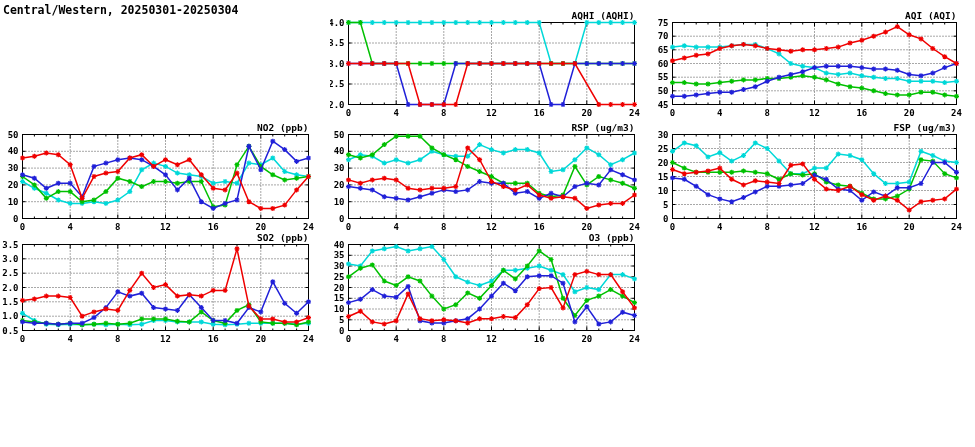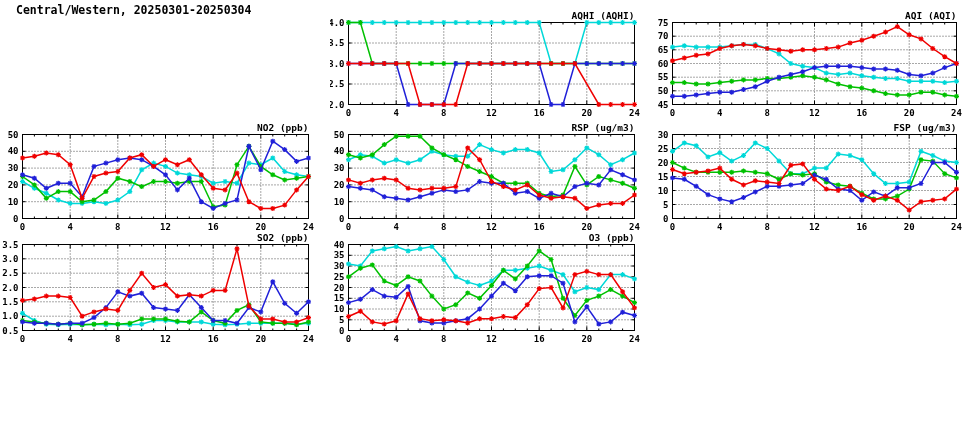--- a/index.html
+++ b/index.html
@@ -1,18 +1,18 @@
 <!DOCTYPE html>
 <html><head>
 <meta charset="utf-8">
 <style>
   html,body{margin:0;padding:0;background:#fff;}
   body{width:975px;height:447px;position:relative;overflow:hidden;
        font-family:"DejaVu Sans Mono",monospace;}
-  #page-title{position:absolute;left:16px;top:3px;font:bold 11.5px "DejaVu Sans Mono",monospace;
+  #page-title{position:absolute;left:3px;top:3px;font:bold 11.5px "DejaVu Sans Mono",monospace;
        color:#000;letter-spacing:0px;white-space:pre;}
   .chart{position:absolute;}
   .frame{fill:none;stroke:#000;stroke-width:1;}
   .grid{stroke:#3c3c3c;stroke-width:0.9;stroke-dasharray:1,2;}
   .tick{stroke:#000;stroke-width:1;}
   .tl{font:bold 9px "DejaVu Sans Mono",monospace;fill:#000;}
   .ct{font:bold 9.5px "DejaVu Sans Mono",monospace;fill:#000;}
 </style>
 </head>
 <body>

